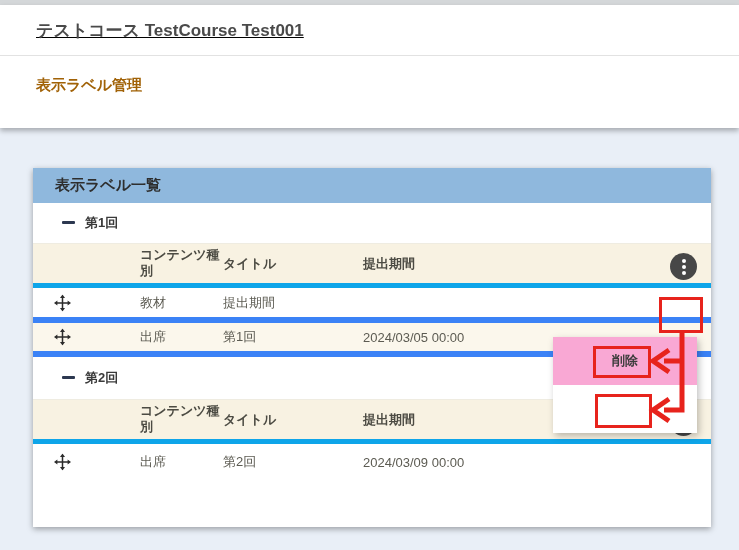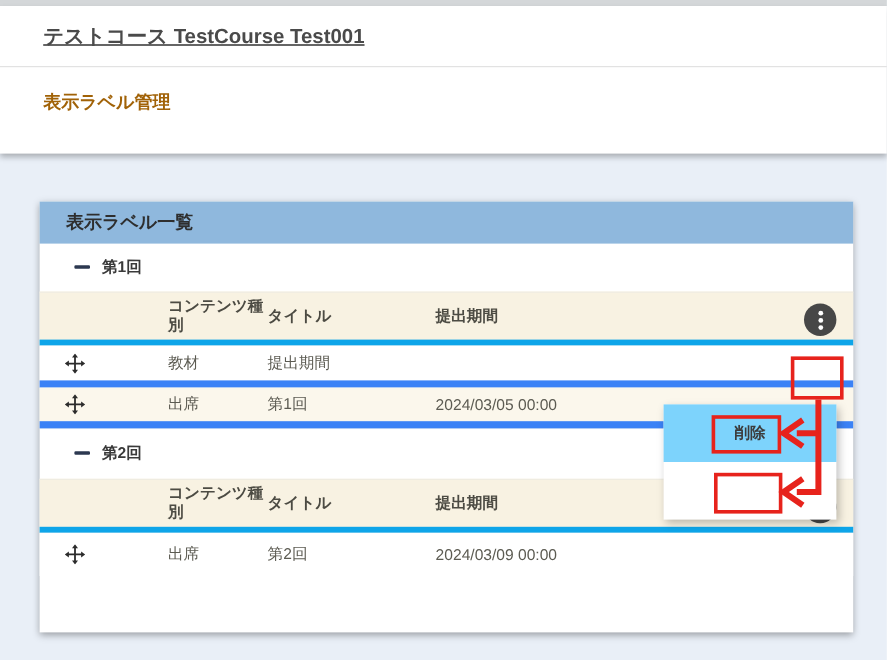--- a/index.html
+++ b/index.html
@@ -65,21 +65,21 @@
     display:flex; flex-direction:column; align-items:center; justify-content:center; gap:2px; cursor:pointer;
   }
   .kebab-dot { width:4px; height:4px; border-radius:50%; background:#ffffff; }
 
   .context-menu {
     position:absolute; left:553px; top:337px; width:144px; height:96px;
     background:#ffffff; box-shadow:2px 3px 7px rgba(0,0,0,0.25); z-index:5;
   }
   .menu-item { height:48px; display:flex; align-items:center; justify-content:center;
     font-size:13px; font-weight:bold; color:#3c3c3c; cursor:pointer; }
-  .menu-item.hovered { background:#7dd3fc; }
+  .menu-item.hovered { background:#f9a8d4; }
 
   .anno-box { position:absolute; border:3px solid #e7231c; z-index:10; pointer-events:none; }
   .anno-kebab  { left:659px; top:297px; width:44px; height:36px; }
   .anno-edit   { left:593px; top:346px; width:58px; height:32px; }
   .anno-delete { left:595px; top:394px; width:57px; height:34px; }
   .anno-arrows { position:absolute; left:0; top:0; width:739px; height:550px; z-index:9; pointer-events:none; }
 </style>
 </head>
 <body>
 

